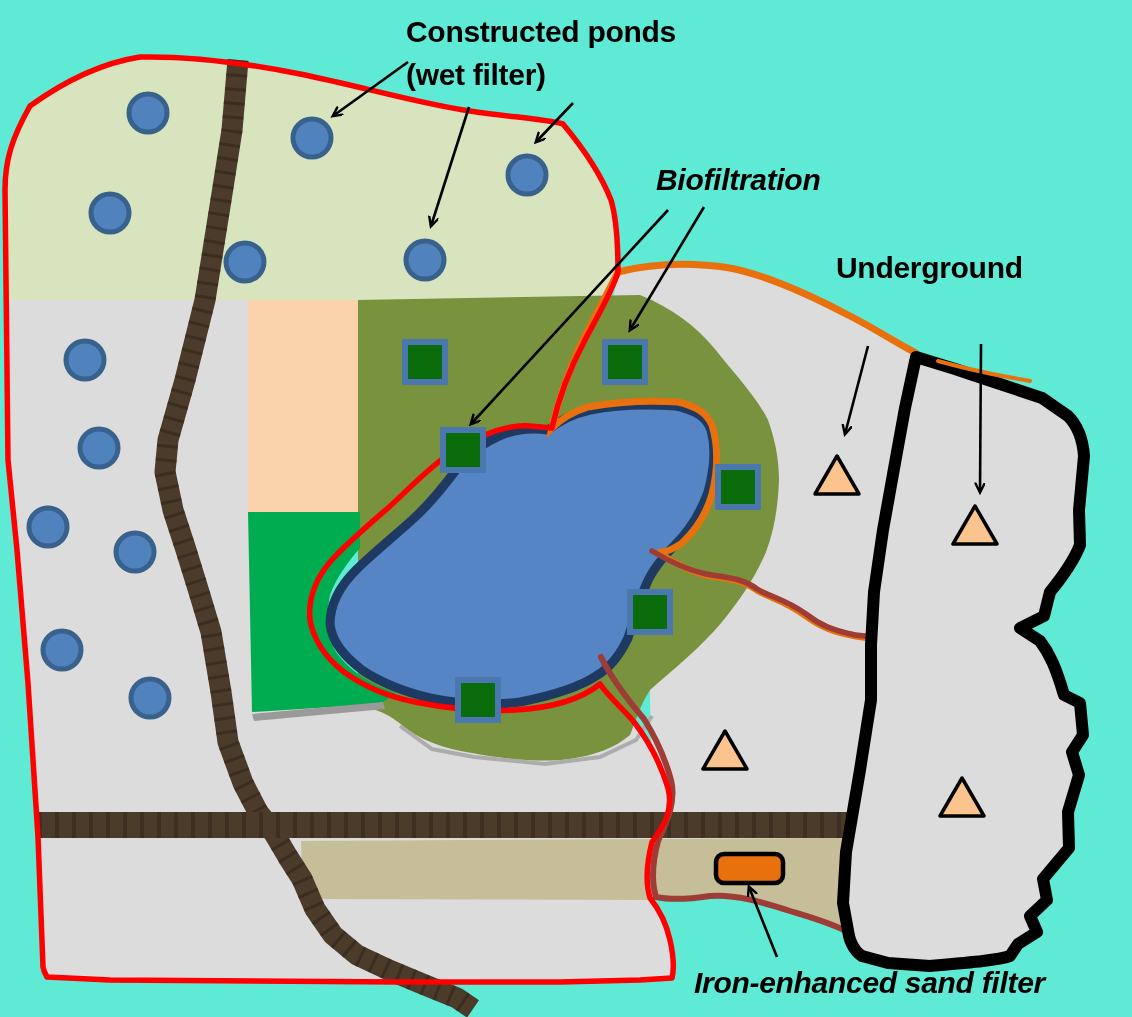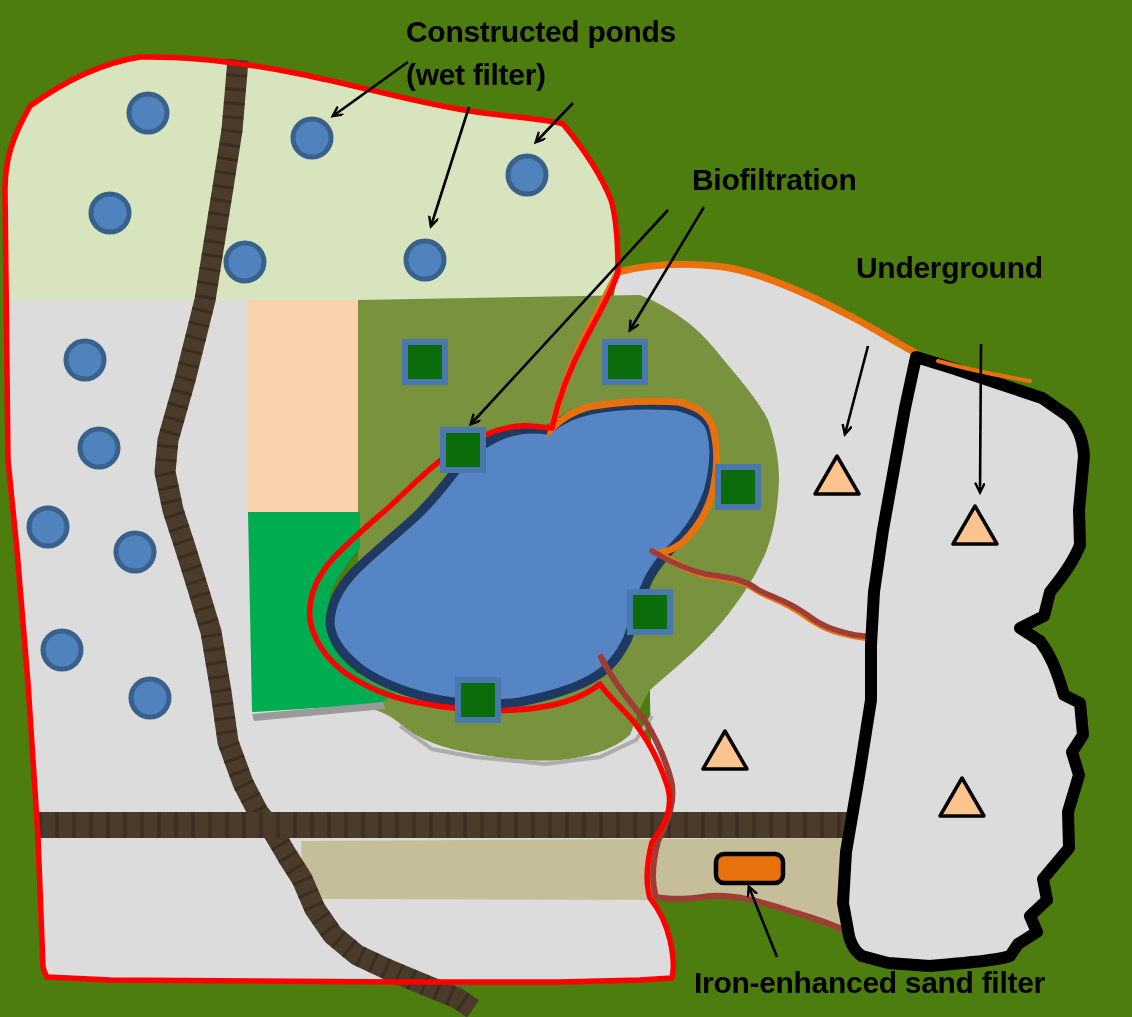--- a/index.html
+++ b/index.html
@@ -1,37 +1,37 @@
 <!DOCTYPE html>
 <html><head>
 <meta charset="utf-8">
 <style>
   html,body{margin:0;padding:0;background:#666;}
   #stage{
     position:relative;
     width:1132px;height:1017px;
-    background:#4d7c0f;
+    background:#5eead4;
     overflow:hidden;
     font-family:"Liberation Sans", sans-serif;
   }
   #map-svg{position:absolute;left:0;top:0;width:1132px;height:1017px;display:block;}
   .map-label{
     position:absolute;
     color:#000;
     font-size:30px;
     font-weight:600;
     line-height:43px;
     letter-spacing:-0.3px;
     white-space:nowrap;
     user-select:none;
   }
   #label-constructed-ponds{left:406px;top:10px;}
-  #label-biofiltration{left:692px;top:158px;}
-  #label-underground{left:856px;top:246px;}
-  #label-iron{left:694px;top:961px;}
+  #label-biofiltration{left:656px;top:158px;font-style:italic;}
+  #label-underground{left:836px;top:246px;}
+  #label-iron{left:694px;top:961px;font-style:italic;}
 </style>
 </head>
 <body>
 
 <div id="stage">
 
   <svg id="map-svg" viewBox="0 0 1132 1017" xmlns="http://www.w3.org/2000/svg">
     <defs>
       <marker id="arrowhead" markerWidth="14" markerHeight="14" refX="9.5" refY="5" orient="auto" markerUnits="userSpaceOnUse">
         <path d="M1,0.5 L10,5 L1,9.5" fill="none" stroke="#000" stroke-width="2.4" stroke-linecap="round"></path>

